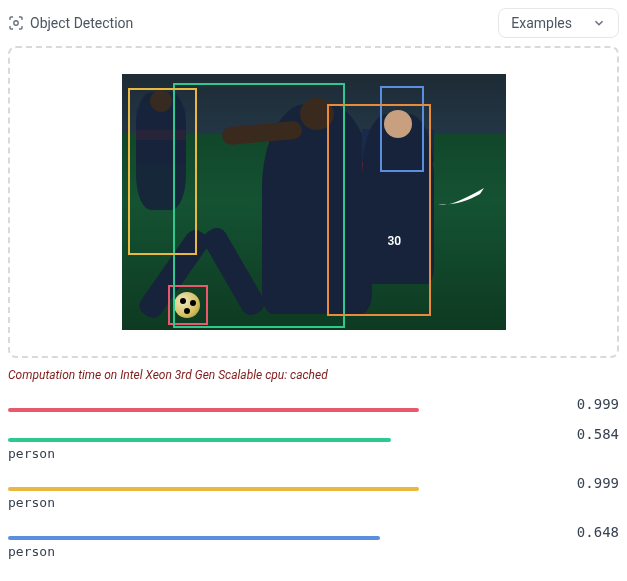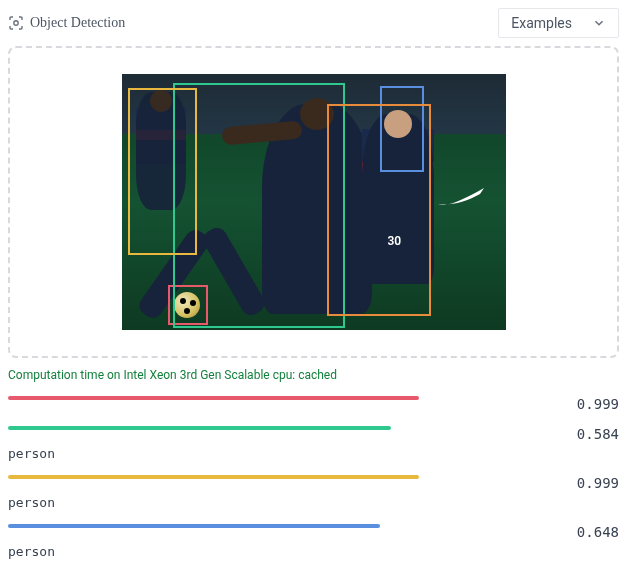--- a/index.html
+++ b/index.html
@@ -15,28 +15,27 @@
       align-items: center;
       justify-content: space-between;
       padding: 8px 0;
     }
     .header-left {
       display: flex;
       align-items: center;
       gap: 6px;
       color: #4b5563;
       font-size: 14px;
-      font-family: Liberation Serif, serif;
     }
     .examples-dropdown {
       display: flex;
       align-items: center;
       gap: 20px;
       border: 1px solid #e5e7eb;
-      border-radius: 2px;
+      border-radius: 8px;
       padding: 6px 12px;
       font-size: 14px;
       color: #4b5563;
       cursor: pointer;
       background: #fff;
     }
     .image-area {
       border: 2px dashed #d7d9dd;
       border-radius: 8px;
       padding: 26px 0;
@@ -80,28 +79,29 @@
     .p-right-stripe { position:absolute; left:240px; top:88px; width:72px; height:12px; background:#c8232c;}
     .p-left { left: 14px; top: 18px; width: 50px; height: 118px; border-radius:30%; opacity:0.9;}
     .p-left::before { content:""; position:absolute; top:-2px; left:14px; width:22px; height:22px; background:#3a2a1e; border-radius:50%; }
     .p-left-jersey { position:absolute; left:14px; top:34px; width:50px; height:56px; background:#1a2a4a;}
     .p-left-stripe { position:absolute; left:14px; top:56px; width:50px; height:10px; background:#c8232c;}
     .ball { position:absolute; left:52px; top:218px; width:26px; height:26px; background: radial-gradient(circle at 35% 35%, #f0e8c0 0%, #d4c060 60%, #a08030 100%); border-radius:50%; }
     .ball::after { content:""; position:absolute; left:6px; top:6px; width:6px; height:6px; background:#000; border-radius:50%; box-shadow: 10px 2px 0 #000, 4px 10px 0 #000;}
     .bbox { position:absolute; border: 2px solid; pointer-events:none; }
     .caption {
       font-size: 12px;
-      color: #15803d;
+      color: #7f1d1d;
       margin: 6px 0 14px 0;
+      font-style: italic;
     }
     .results { display: flex; flex-direction: column; gap: 0; }
     .row { margin-bottom: 14px; }
     .bar-row {
       display: flex;
-      align-items: flex-start;
+      align-items: flex-end;
       gap: 0;
     }
     .bar-track {
       flex: 1;
       height: 4px;
       background: transparent;
       position: relative;
     }
     .bar-fill {
       height: 4px;

